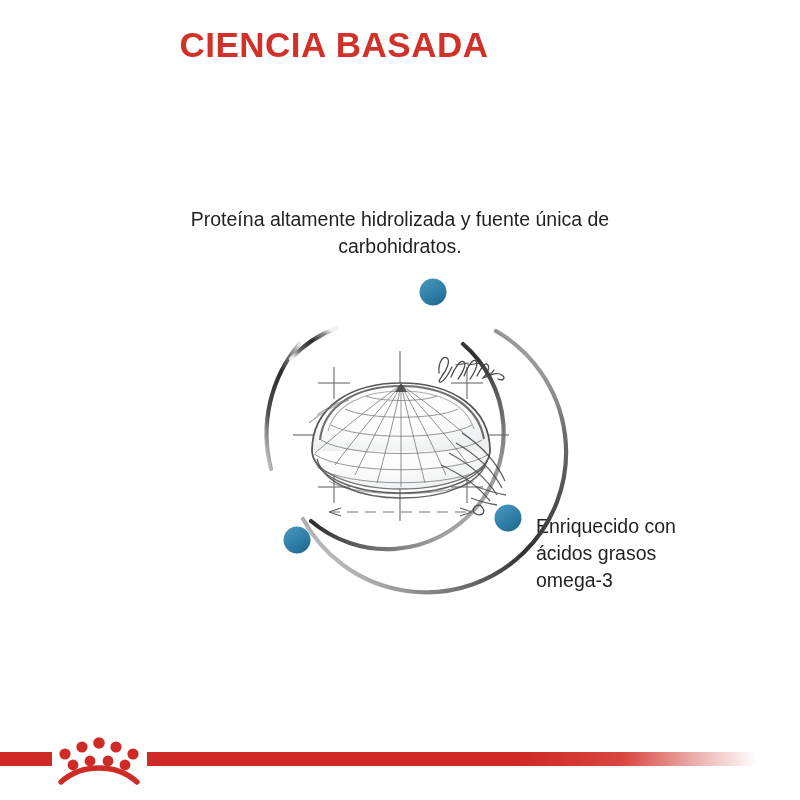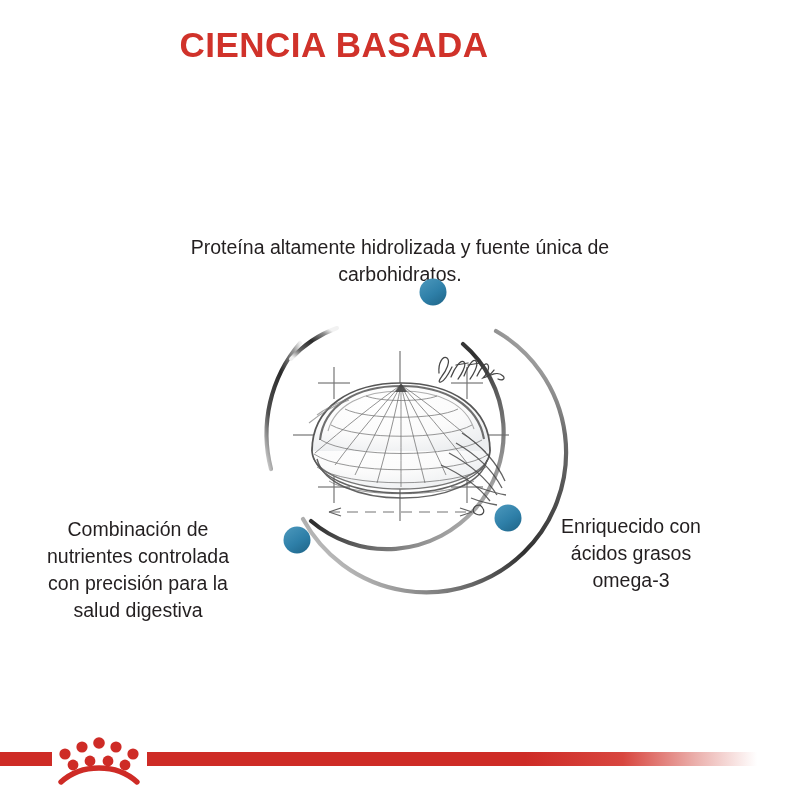--- a/index.html
+++ b/index.html
@@ -43,33 +43,31 @@
     color: #231f20;
     font-size: 19.5px;
     line-height: 27px;
     font-weight: 400;
   }
   .callout-top {
     top: 206px;
     left: 180px;
     width: 440px;
     text-align: center;
-    margin-top: 28px;
   }
   .callout-left {
     top: 516px;
     left: 38px;
     width: 200px;
     text-align: center;
   }
   .callout-right {
     top: 513px;
     left: 536px;
     width: 190px;
-    text-align: center;
   }
 
   
   .diagram {
     position: absolute;
     left: 225px;
     top: 255px;
     width: 350px;
     height: 350px;
   }
@@ -111,21 +109,20 @@
 <body>
 
 <div id="page">
 
   <div class="title-block">
     <span class="title-line">CIENCIA BASADA</span>
   </div>
 
   <div class="callout callout-top">Proteína altamente hidrolizada y fuente única de carbohidratos.</div>
 
-  <div class="callout callout-left">Combinación de nutrientes controlada con precisión para la salud digestiva</div>
 
   <div class="callout callout-right">Enriquecido con ácidos grasos omega-3</div>
 
   <div class="diagram">
     <svg width="350" height="350" viewBox="0 0 350 350" xmlns="http://www.w3.org/2000/svg">
       <defs>
 
         <linearGradient id="arcGradA" x1="0%" y1="0%" x2="100%" y2="100%">
           <stop offset="0%" stop-color="#cfcfcf"></stop>
           <stop offset="18%" stop-color="#595959"></stop>

